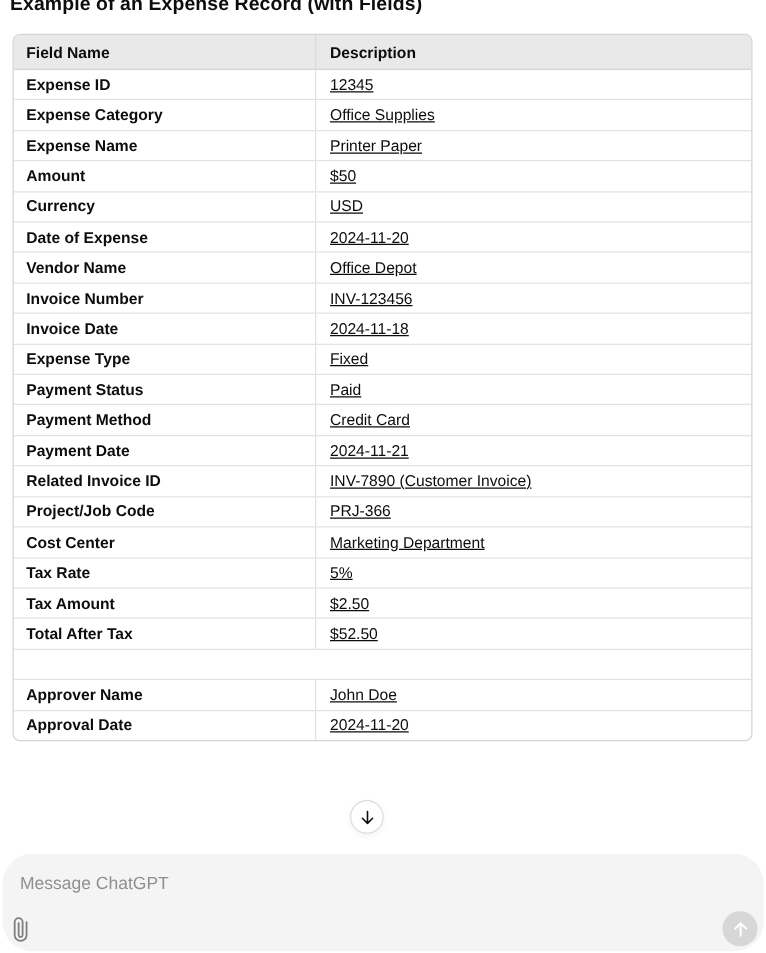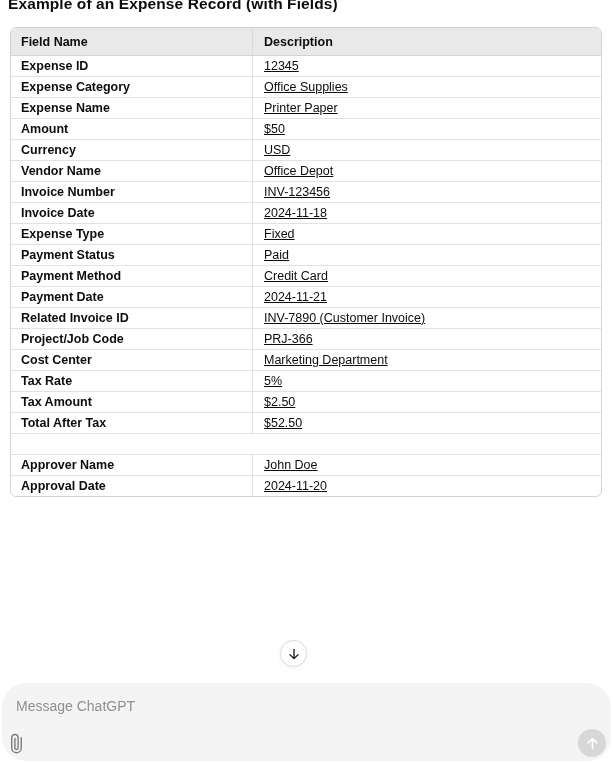--- a/index.html
+++ b/index.html
@@ -25,21 +25,21 @@
     font-weight: 700;
     color: var(--text, #0d0d0d);
     letter-spacing: 0.1px;
     white-space: nowrap;
   }
   .table {
     position: absolute;
     left: 10px;
     top: 27px;
     width: 592px;
-    height: 470px;
+    height: 566px;
     border: 1px solid var(--table-border, #d4d4d4);
     border-radius: 6px;
     overflow: hidden;
     display: flex;
     flex-direction: column;
     box-sizing: border-box;
     background: #ffffff;
   }
   .thead {
     display: flex;
@@ -193,20 +193,24 @@
         </div>
         <div class="tr">
           <div class="td col1">Amount</div>
           <div class="td col2">$50</div>
         </div>
         <div class="tr">
           <div class="td col1">Currency</div>
           <div class="td col2">USD</div>
         </div>
         <div class="tr">
+          <div class="td col1">Date of Expense</div>
+          <div class="td col2">2024-11-20</div>
+        </div>
+        <div class="tr">
           <div class="td col1">Vendor Name</div>
           <div class="td col2">Office Depot</div>
         </div>
         <div class="tr">
           <div class="td col1">Invoice Number</div>
           <div class="td col2">INV-123456</div>
         </div>
         <div class="tr">
           <div class="td col1">Invoice Date</div>
           <div class="td col2">2024-11-18</div>

